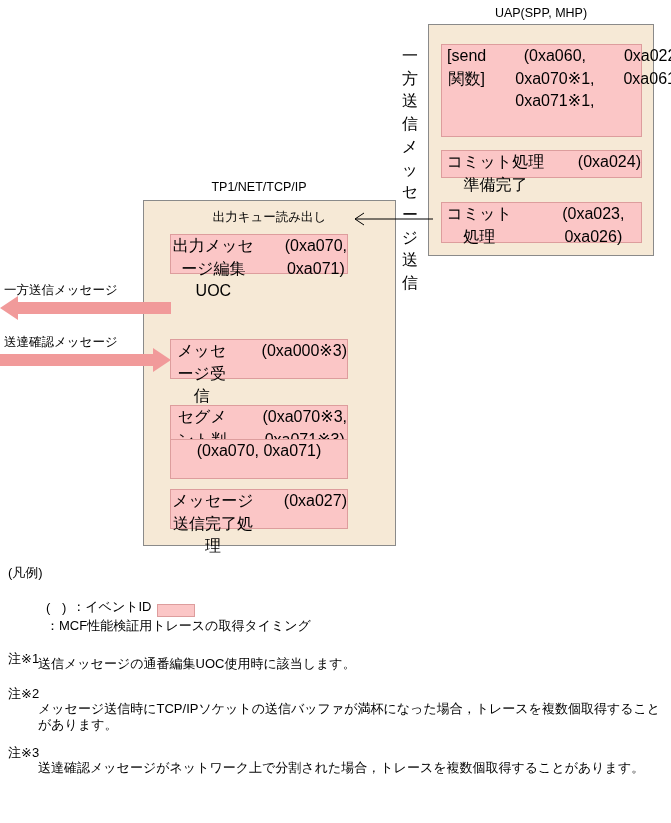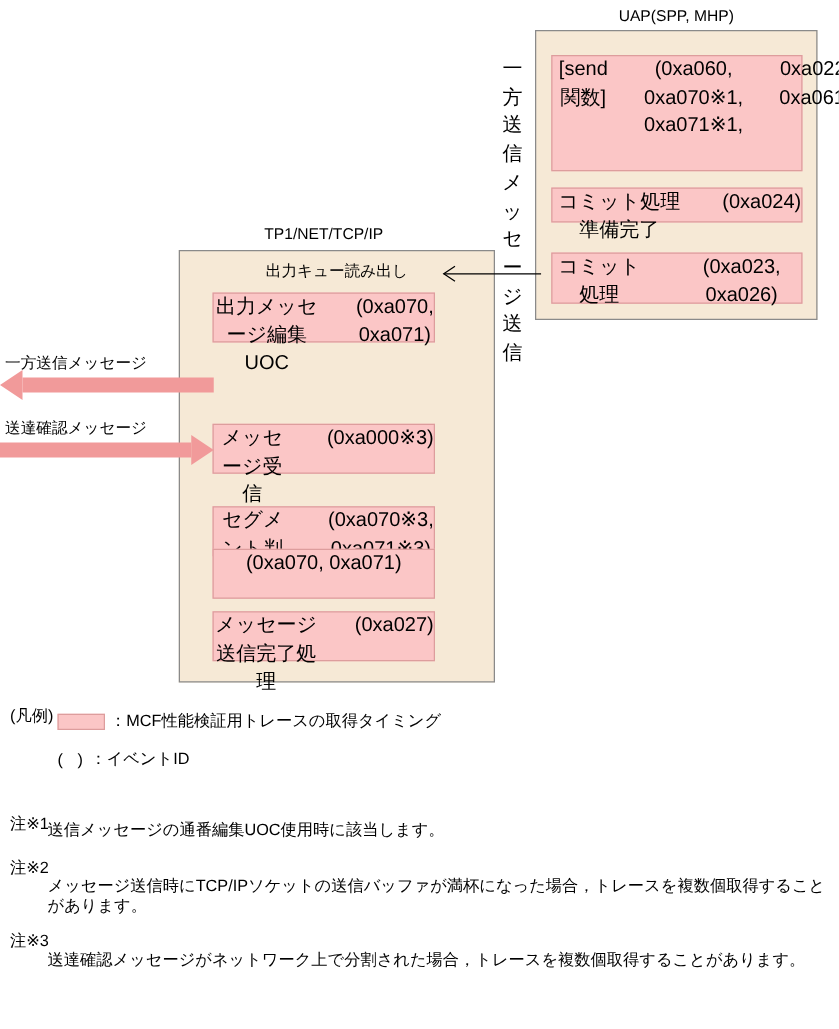--- a/index.html
+++ b/index.html
@@ -69,21 +69,21 @@
     border-right:18px solid var(--arrow);
   }
   .head-right {
     width:0; height:0;
     border-top:12px solid transparent; border-bottom:12px solid transparent;
     border-left:18px solid var(--arrow);
   }
 
   .legend-title { position:absolute; left:8px; top:564px; font-size:13px; }
   .legend-row { position:absolute; display:flex; align-items:center; font-size:13px; }
-  .legend-row1 { left:46px; top:568px; }
+  .legend-row1 { left:46px; top:604px;flex-direction:column; }
   .legend-row2 { left:46px; top:598px; }
   .swatch {
     display:inline-block; width:38px; height:13px; margin-right:4px;
     background:var(--pink-bg); border:1px solid var(--pink-border);
   }
   .evt-sym { margin-right:2px; letter-spacing:4px; }
 
   .note-ref  { position:absolute; left:8px;  font-size:13px; }
   .note-text { position:absolute; left:38px; width:624px; font-size:13px; line-height:16px; }
   .n1r { top:650px; } .n1t { top:656px; }

